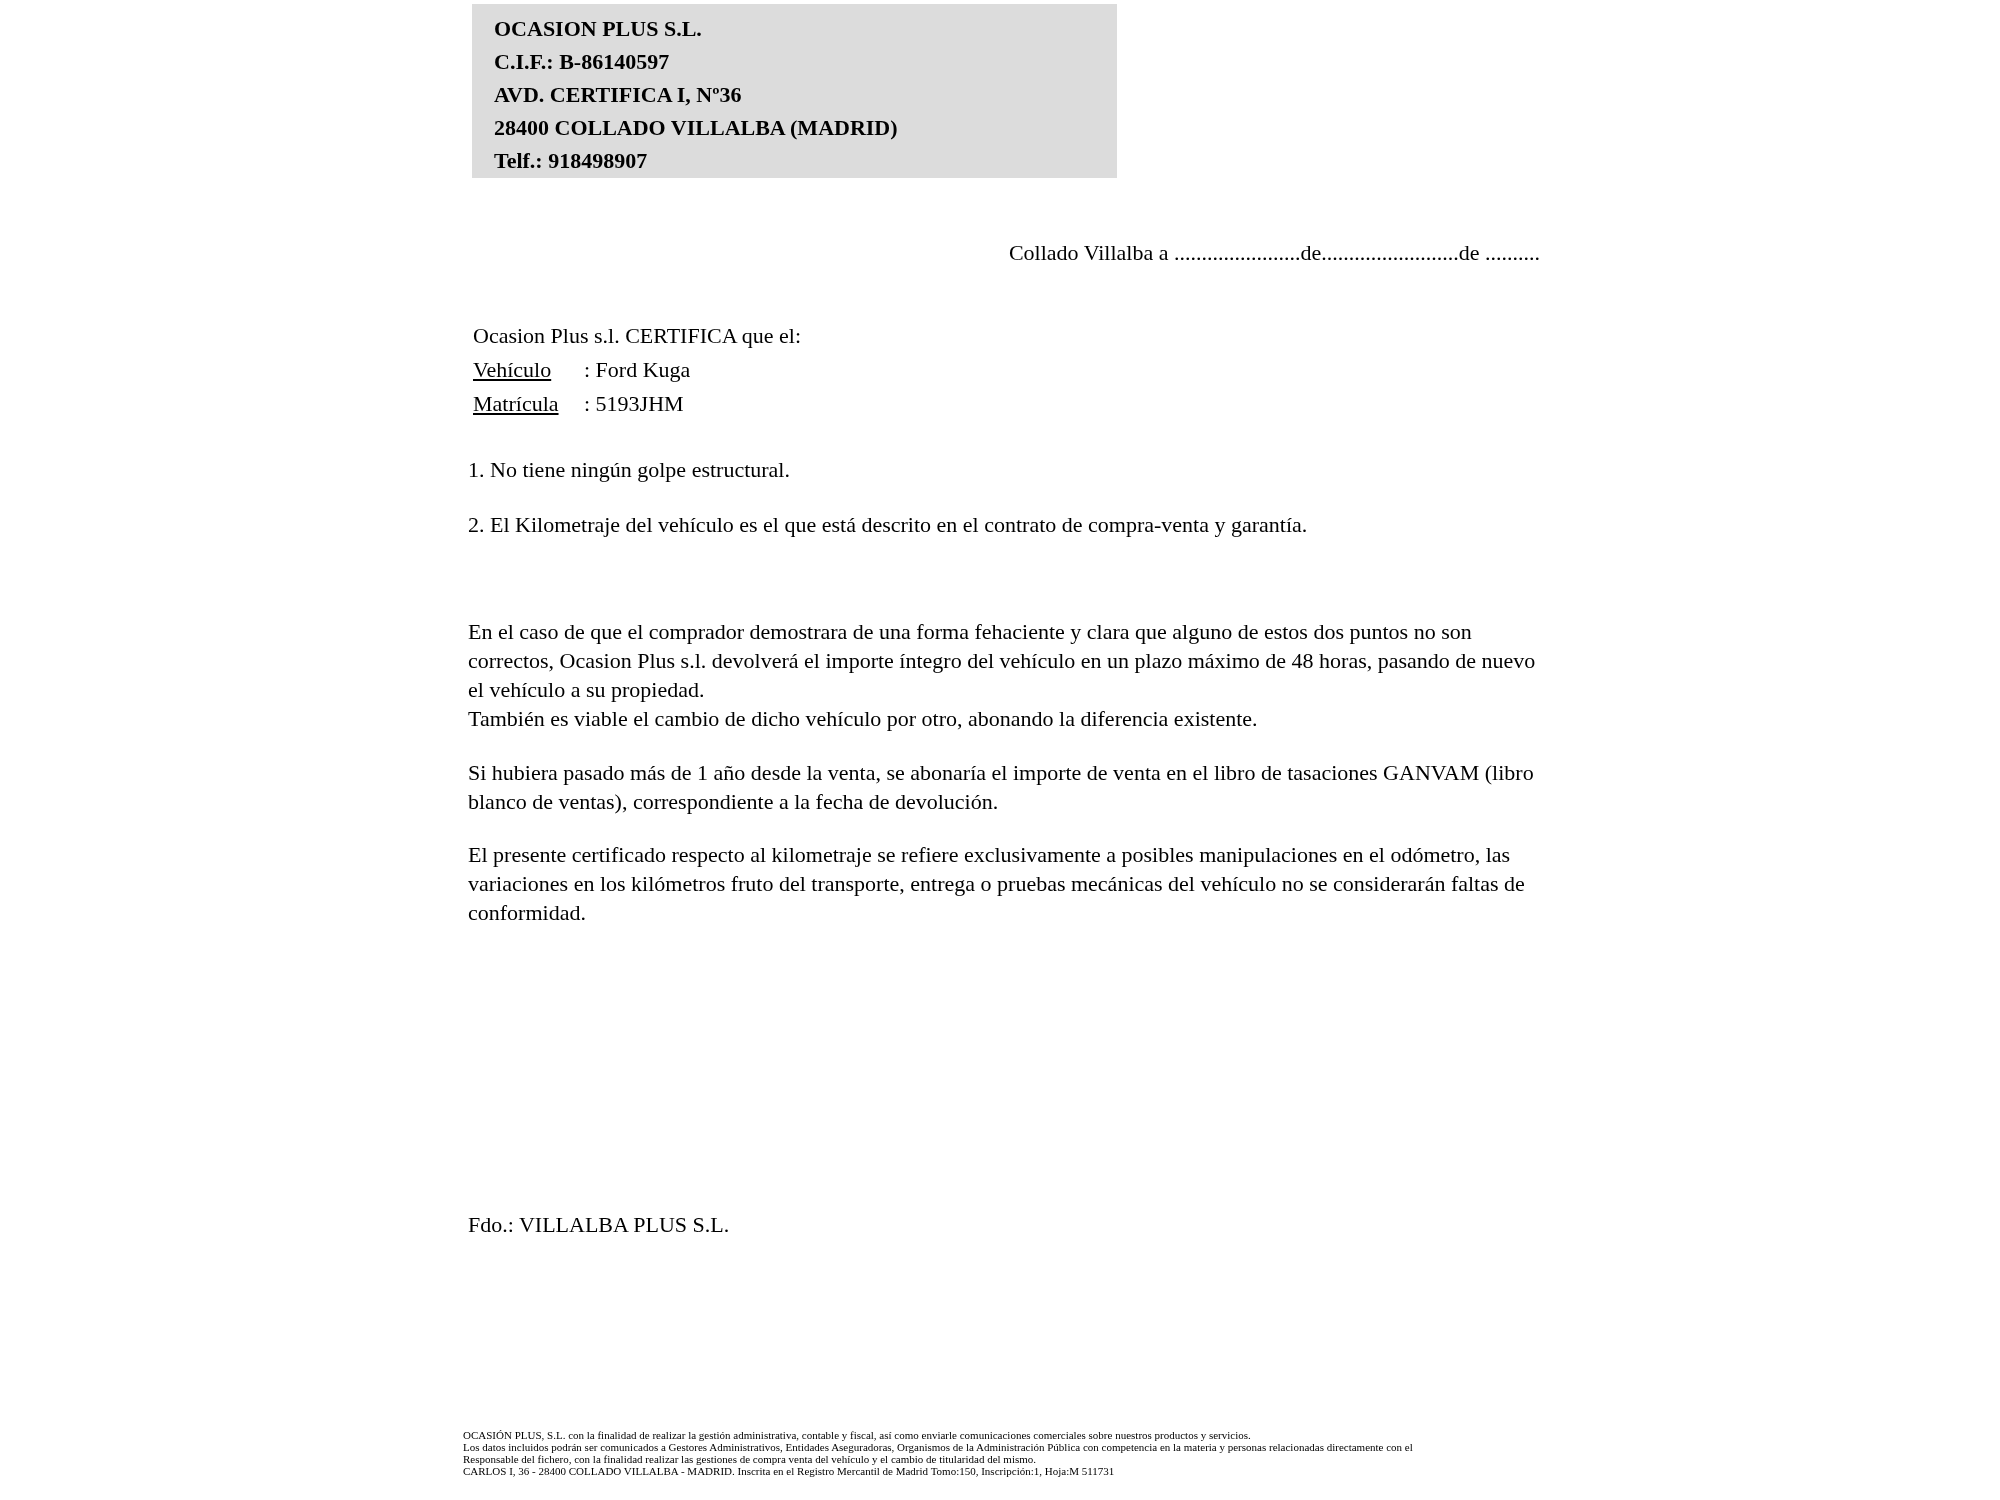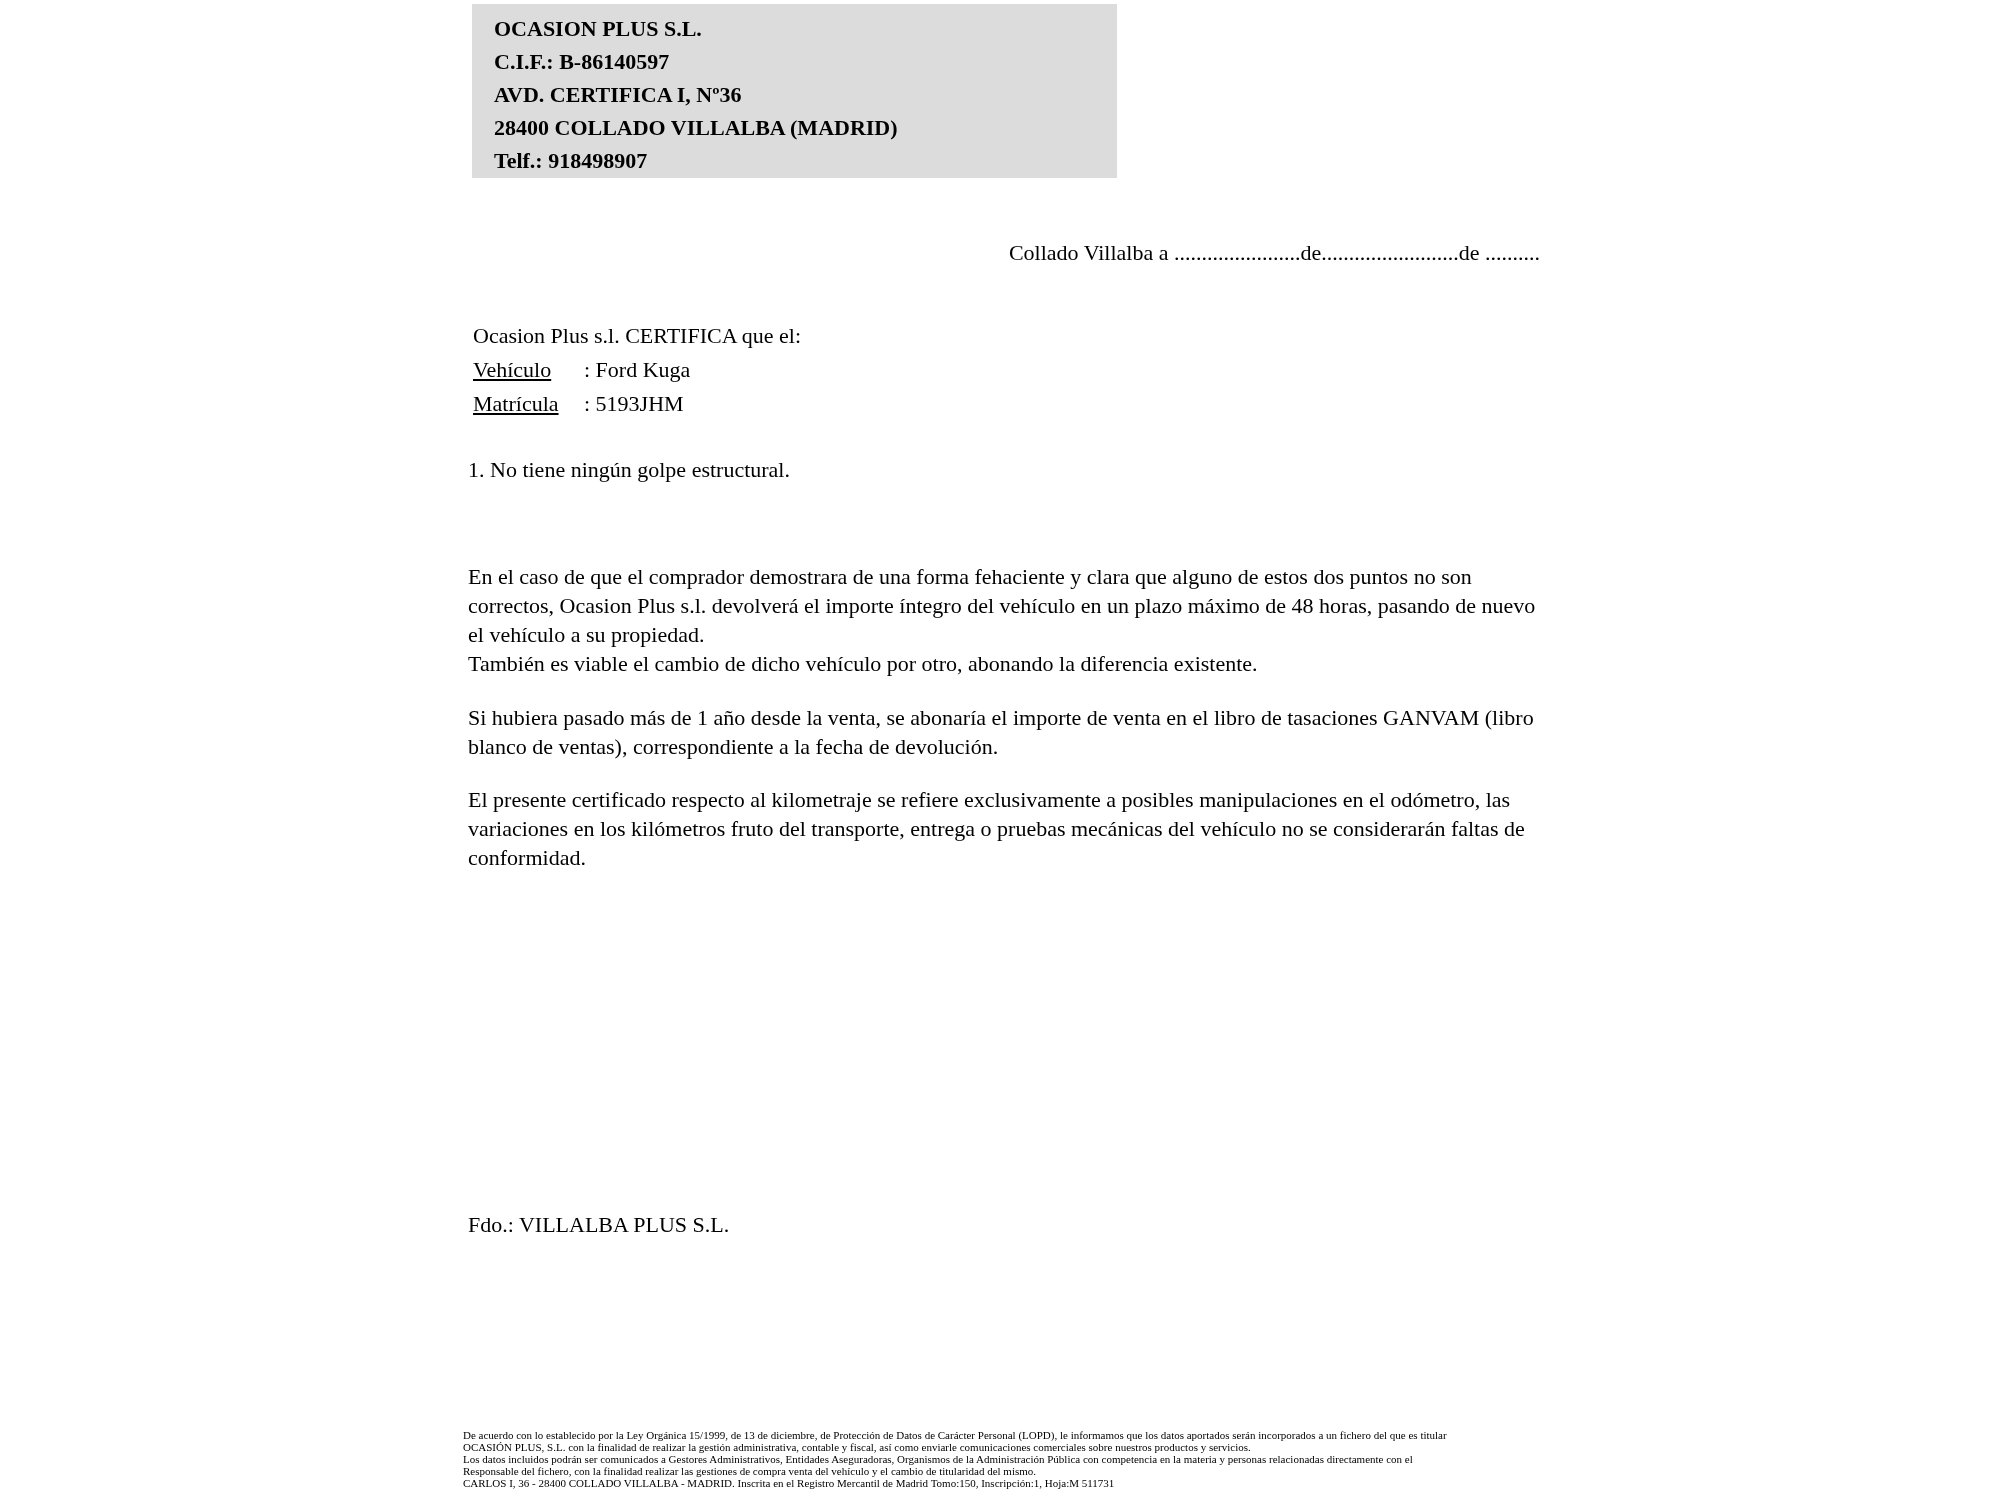--- a/index.html
+++ b/index.html
@@ -105,29 +105,29 @@
     <div>
       <span class="cert-label"><u>Vehículo</u></span><span>: Ford Kuga</span>
     </div>
     <div>
       <span class="cert-label"><u>Matrícula</u></span><span>: 5193JHM</span>
     </div>
   </div>
 
   <div class="body-block">
     <p style="margin-top:0;">1. No tiene ningún golpe estructural.</p>
+    <p style="margin-top:26px;">2. El Kilometraje del vehículo es el que está descrito en el contrato de compra-venta y garantía.</p>
     <p style="margin-top:78px;">En el caso de que el comprador demostrara de una forma fehaciente y clara que alguno de estos dos puntos no son correctos, Ocasion Plus s.l. devolverá el importe íntegro del vehículo en un plazo máximo de 48 horas, pasando de nuevo el vehículo a su propiedad.</p>
     <p style="">También es viable el cambio de dicho vehículo por otro, abonando la diferencia existente.</p>
     <p style="margin-top:25px;">Si hubiera pasado más de 1 año desde la venta, se abonaría el importe de venta en el libro de tasaciones GANVAM (libro blanco de ventas), correspondiente a la fecha de devolución.</p>
     <p style="margin-top:24px;">El presente certificado respecto al kilometraje se refiere exclusivamente a posibles manipulaciones en el odómetro, las variaciones en los kilómetros fruto del transporte, entrega o pruebas mecánicas del vehículo no se considerarán faltas de conformidad.</p>
   </div>
 
   <div class="signature">Fdo.: VILLALBA PLUS S.L.</div>
 
   <div class="footer-block">
-    <div class="footer-line">De acuerdo con lo establecido por la Ley Orgánica 15/1999, de 13 de diciembre, de Protección de Datos de Carácter Personal (LOPD), le informamos que los datos aportados serán incorporados a un fichero del que es titular</div>
     <div class="footer-line">OCASIÓN PLUS, S.L. con la finalidad de realizar la gestión administrativa, contable y fiscal, así como enviarle comunicaciones comerciales sobre nuestros productos y servicios.</div>
     <div class="footer-line">Los datos incluidos podrán ser comunicados a Gestores Administrativos, Entidades Aseguradoras, Organismos de la Administración Pública con competencia en la materia y personas relacionadas directamente con el</div>
     <div class="footer-line">Responsable del fichero, con la finalidad realizar las gestiones de compra venta del vehículo y el cambio de titularidad del mismo.</div>
     <div class="footer-line">CARLOS I, 36 - 28400 COLLADO VILLALBA - MADRID. Inscrita en el Registro Mercantil de Madrid Tomo:150, Inscripción:1, Hoja:M 511731</div>
   </div>
 
 </div>
 
 </body></html>

